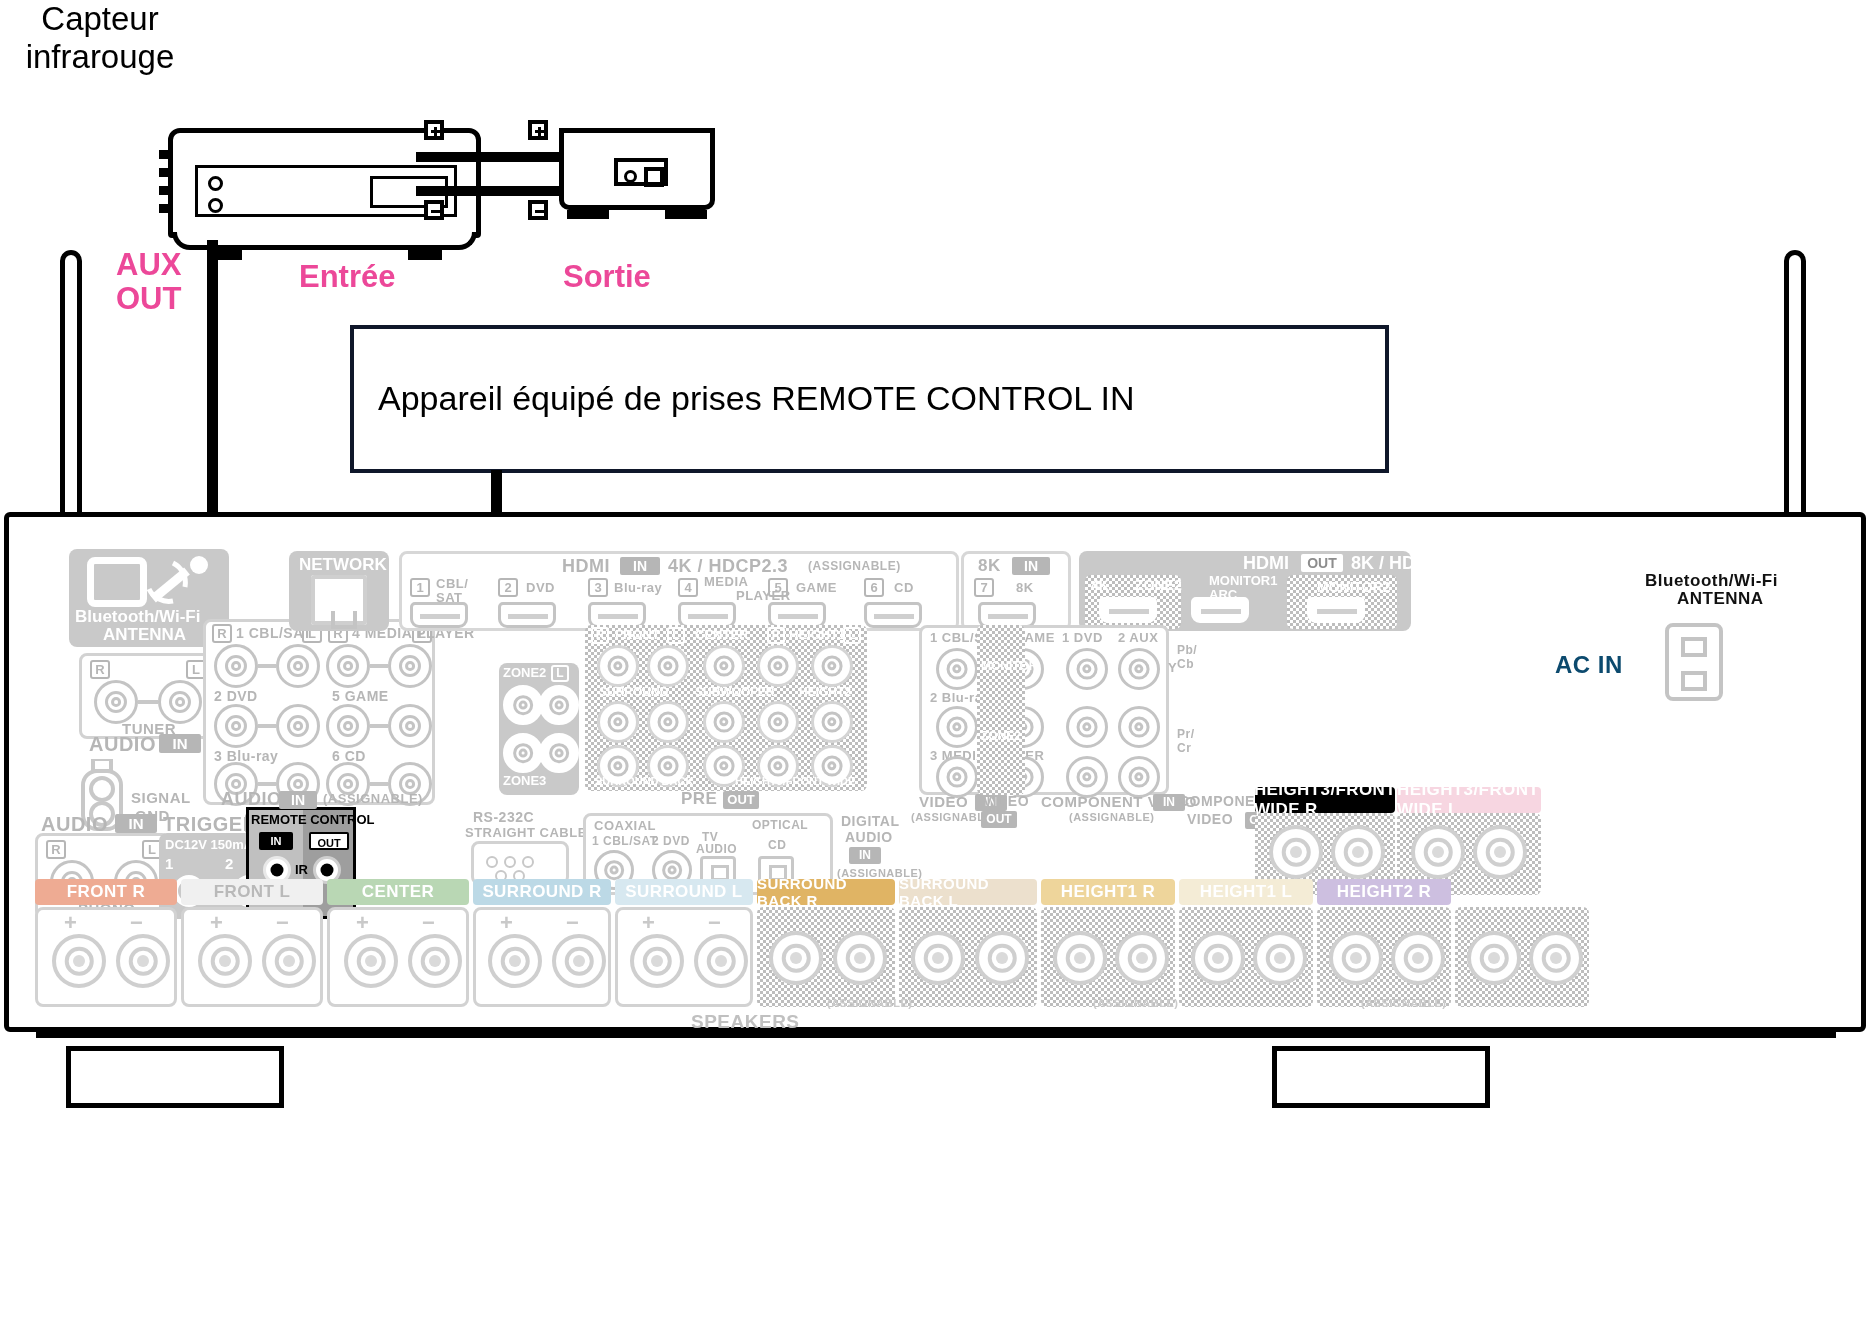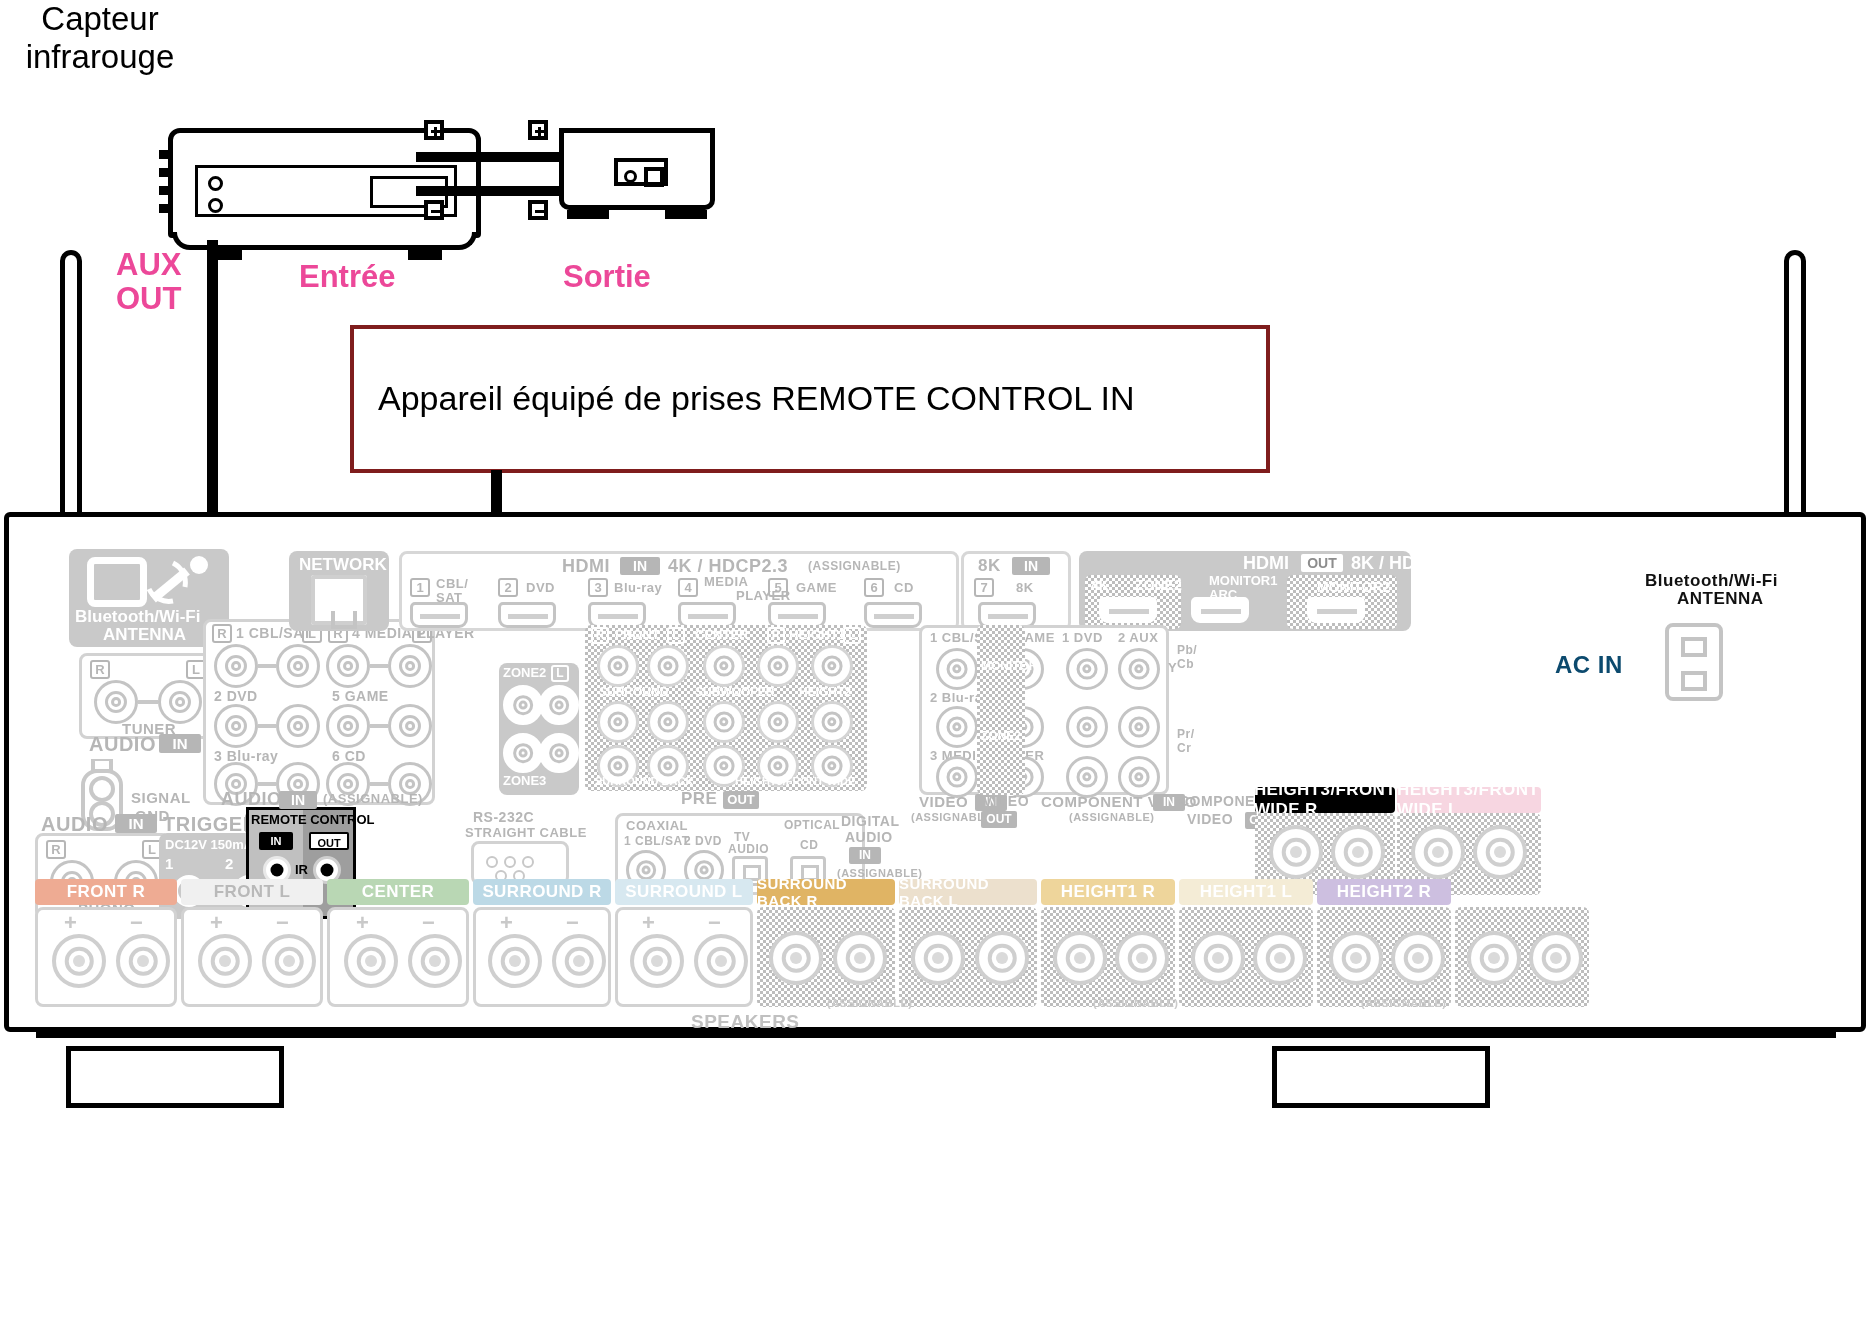--- a/index.html
+++ b/index.html
@@ -36,21 +36,21 @@
   
   .term{position:absolute;width:20px;height:20px;border:4px solid #000;background:#fff;box-sizing:border-box;}
   .term i{position:absolute;background:#000;}
   .term .h{left:3px;top:6px;width:12px;height:3px;}
   .term .v{left:6px;top:3px;width:3px;height:12px;}
 
   
   .cable{position:absolute;background:#000;}
 
   
-  #device-note{position:absolute;left:350px;top:325px;width:920px;height:148px;border:4px solid #7f1d1d;background:#fff;box-sizing:border-box;}
+  #device-note{position:absolute;left:350px;top:325px;width:1039px;height:148px;border:4px solid #0f172a;background:#fff;box-sizing:border-box;}
   #device-note span{position:absolute;left:24px;top:50px;font-size:34px;color:#000;}
 
   
   #receiver{position:absolute;left:4px;top:512px;width:1862px;height:520px;border:5px solid #000;border-radius:6px;background:#fff;box-sizing:border-box;}
   #chassis-inner{position:absolute;left:22px;top:14px;right:22px;bottom:14px;}
 
   .panelgray{position:absolute;background:#c9c9c9;border-radius:8px;}
   .panelwhite{position:absolute;background:#fff;border:3px solid #d2d2d2;border-radius:8px;box-sizing:border-box;}
   .hatch{position:absolute;border-radius:6px;
      background-image:
@@ -414,21 +414,21 @@
       <div class="gtxt" style="left:442px;top:278px;font-size:14px;">RS-232C</div>
       <div class="gtxt" style="left:434px;top:294px;font-size:13px;">STRAIGHT CABLE</div>
       <div class="panelwhite" style="left:440px;top:310px;width:98px;height:44px;">
         <div class="abs" style="left:12px;top:12px;width:8px;height:8px;border:2px solid #c8c8c8;border-radius:50%;"></div>
         <div class="abs" style="left:30px;top:12px;width:8px;height:8px;border:2px solid #c8c8c8;border-radius:50%;"></div>
         <div class="abs" style="left:48px;top:12px;width:8px;height:8px;border:2px solid #c8c8c8;border-radius:50%;"></div>
         <div class="abs" style="left:21px;top:26px;width:8px;height:8px;border:2px solid #c8c8c8;border-radius:50%;"></div>
         <div class="abs" style="left:39px;top:26px;width:8px;height:8px;border:2px solid #c8c8c8;border-radius:50%;"></div>
       </div>
 
-      <div class="panelwhite" style="left:584px;top:282px;width:250px;height:82px;">
+      <div class="panelwhite" style="left:552px;top:282px;width:250px;height:82px;">
         <div class="gtxt" style="left:8px;top:2px;font-size:13px;">COAXIAL</div>
         <div class="gtxt" style="left:6px;top:18px;font-size:12px;">1 CBL/SAT</div>
         <div class="rca" style="left:8px;top:34px;width:40px;height:40px;"></div>
         <div class="gtxt" style="left:66px;top:18px;font-size:12px;">2 DVD</div>
         <div class="rca" style="left:66px;top:34px;width:40px;height:40px;"></div>
 
         <div class="gtxt" style="left:116px;top:14px;font-size:12px;">TV</div>
         <div class="gtxt" style="left:110px;top:26px;font-size:12px;">AUDIO</div>
         <div class="abs" style="left:114px;top:40px;width:36px;height:30px;border:3px solid #c8c8c8;border-radius:4px;box-sizing:border-box;">
           <div class="abs" style="left:8px;top:6px;width:18px;height:16px;border:3px solid #c8c8c8;box-sizing:border-box;"></div>

